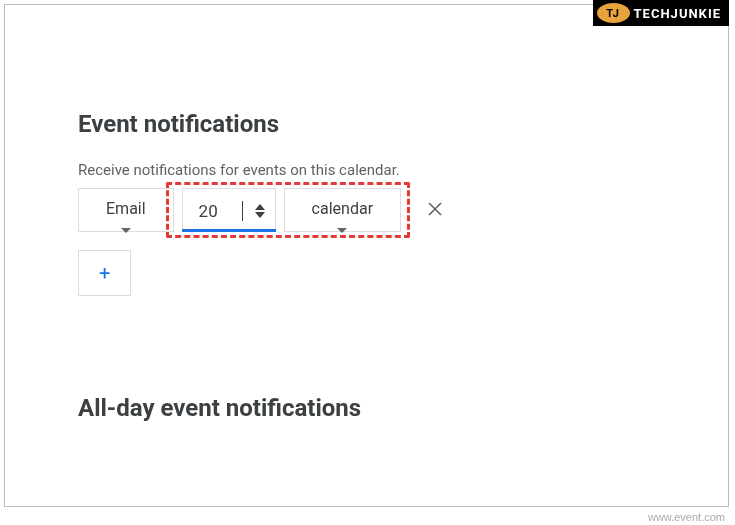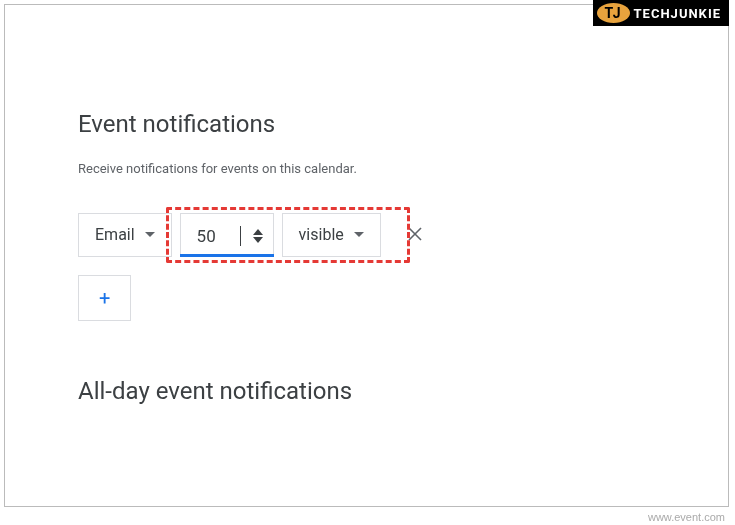--- a/index.html
+++ b/index.html
@@ -39,64 +39,65 @@
     }
     .tj-badge {
       background: #e8a33d;
       color: #000;
       border-radius: 50%;
       width: 33px;
       height: 20px;
       display: flex;
       align-items: center;
       justify-content: center;
-      font-size: 14px;
+      font-size: 11px;
       font-weight: bold;
     }
     .watermark-url {
       position: absolute;
       bottom: 2px;
       right: 10px;
       font-size: 11px;
       color: #aaa;
       font-family: Arial, sans-serif;
     }
     .content {
       padding: 110px 72px 0 78px;
     }
     .section-title {
       font-size: 24px;
-      font-weight: 400;
+      font-weight: 700;
       color: #3c4043;
       margin-bottom: 22px;
     }
     .section-desc {
-      font-size: 13px;
+      font-size: 15px;
       color: #5f6368;
       line-height: 1.45;
-      margin-bottom: 34px;
+      margin-bottom: 6px;
     }
     .notification-row {
       display: flex;
       align-items: center;
       gap: 8px;
       margin-bottom: 18px;
       position: relative;
     }
     .dropdown-box {
       border: 1px solid #dadce0;
       background: #fff;
-      padding: 10px 16px;
+      padding: 10px 27px;
       display: flex;
       align-items: center;
       gap: 10px;
       font-size: 16px;
       color: #3c4043;
       cursor: pointer;
       height: 44px;
+      flex-direction: column;
     }
     .number-box {
       border: 1px solid #dadce0;
       background: #fff;
       padding: 10px 10px 8px 16px;
       display: flex;
       align-items: center;
       gap: 14px;
       font-size: 17px;
       color: #3c4043;
@@ -176,21 +177,21 @@
       font-weight: 500;
       cursor: pointer;
       height: 46px;
     }
     .plus-icon {
       font-size: 20px;
       font-weight: 400;
       color: #1a73e8;
     }
     .section-2 {
-      margin-top: 56px;
+      margin-top: 98px;
     }
   </style>
 </head>
 <body>
 
 <div class="outer-border"></div>
 
 <div class="watermark-tj">
   <span class="tj-badge">TJ</span>
   <span>TECHJUNKIE</span>
@@ -205,32 +206,32 @@
   </div>
 
   <div class="notification-row">
     <div class="dropdown-box">
       <span>Email</span>
       <span class="dropdown-arrow"></span>
     </div>
 
     <div class="number-box">
       <span class="number-value">
-        <span>50</span>
+        <span>20</span>
         <span class="cursor-caret"></span>
       </span>
       <span class="spinner">
         <span class="spinner-arrow spinner-up"></span>
         <span class="spinner-arrow spinner-down"></span>
       </span>
       <div class="underline"></div>
     </div>
 
     <div class="dropdown-box">
-      <span>visible</span>
+      <span>calendar</span>
       <span class="dropdown-arrow"></span>
     </div>
 
     <span class="remove-x">
       <svg width="16" height="16" viewBox="0 0 16 16">
         <line x1="2" y1="2" x2="14" y2="14" stroke="#5f6368" stroke-width="1.6"></line>
         <line x1="14" y1="2" x2="2" y2="14" stroke="#5f6368" stroke-width="1.6"></line>
       </svg>
     </span>
 

